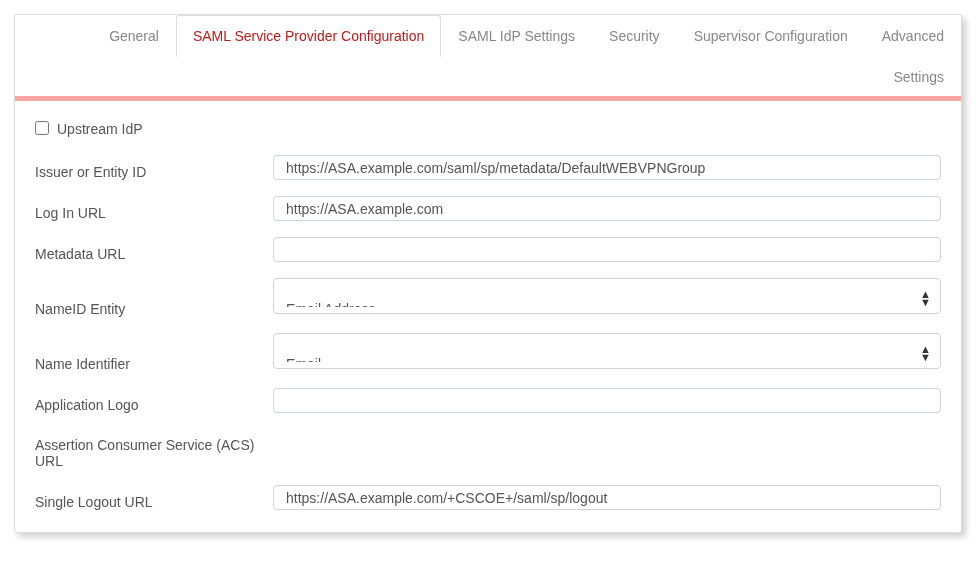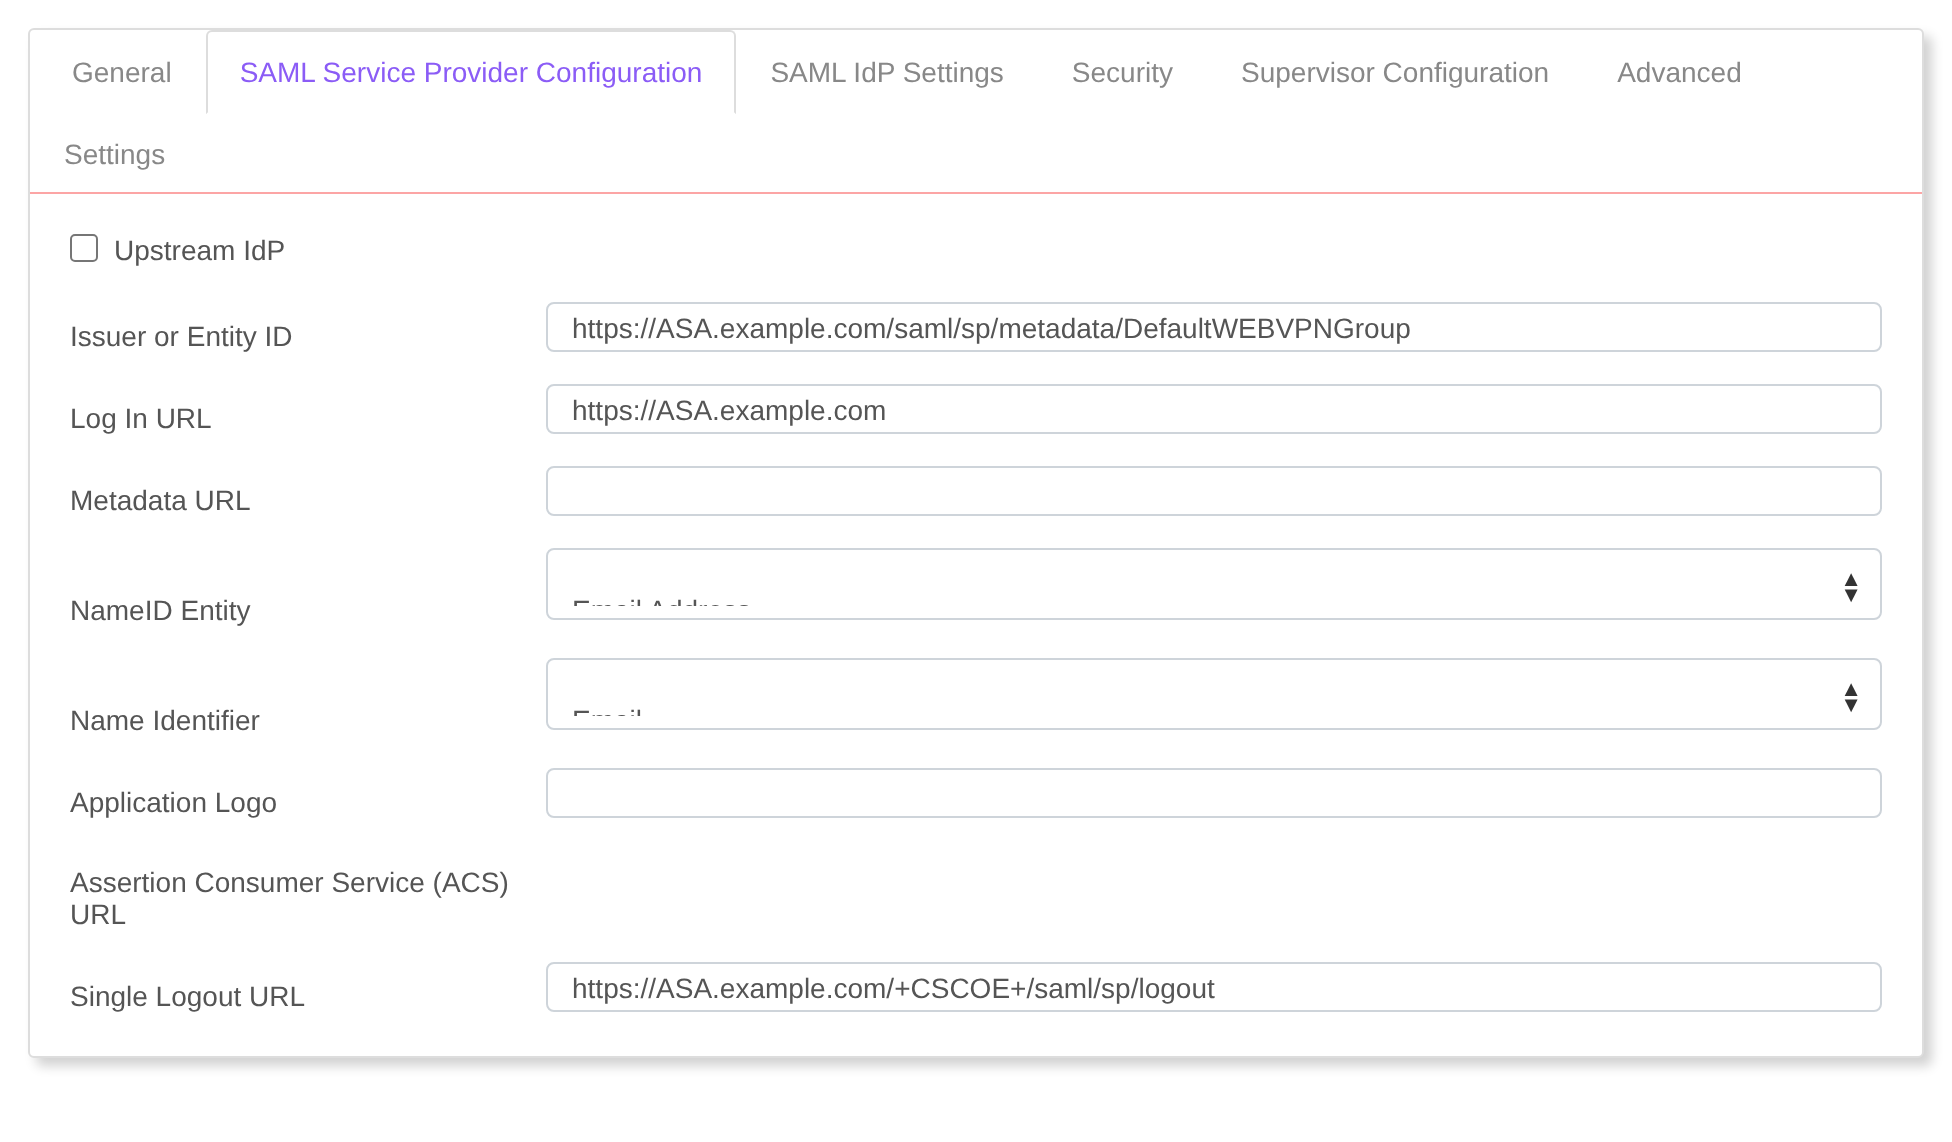--- a/index.html
+++ b/index.html
@@ -15,34 +15,35 @@
     width: 948px;
     border: 1px solid #ddd;
     border-radius: 3px;
     box-shadow: 4px 4px 6px rgba(0,0,0,0.18);
     background:#fff;
   }
   .tabs {
     display:flex;
     flex-wrap:wrap;
     padding: 0;
-    border-bottom: 1px solid #fca5a5;
+    border-bottom: 5px solid #fca5a5;
     gap:0;
+    justify-content:flex-end;
   }
   .tab {
     padding: 12px 16px;
     color:#888;
     cursor:pointer;
     border:1px solid transparent;
     border-bottom:none;
     margin-bottom:-1px;
     position:relative;
   }
   .tab.active {
-    color:#8b5cf6;
+    color:#b91c1c;
     border:1px solid #ddd;
     border-bottom:1px solid #fff;
     background:#fff;
     border-radius:3px 3px 0 0;
   }
   .tab:first-child { margin-left:4px;}
   .body {
     padding: 18px 20px 22px 20px;
   }
   .row {

